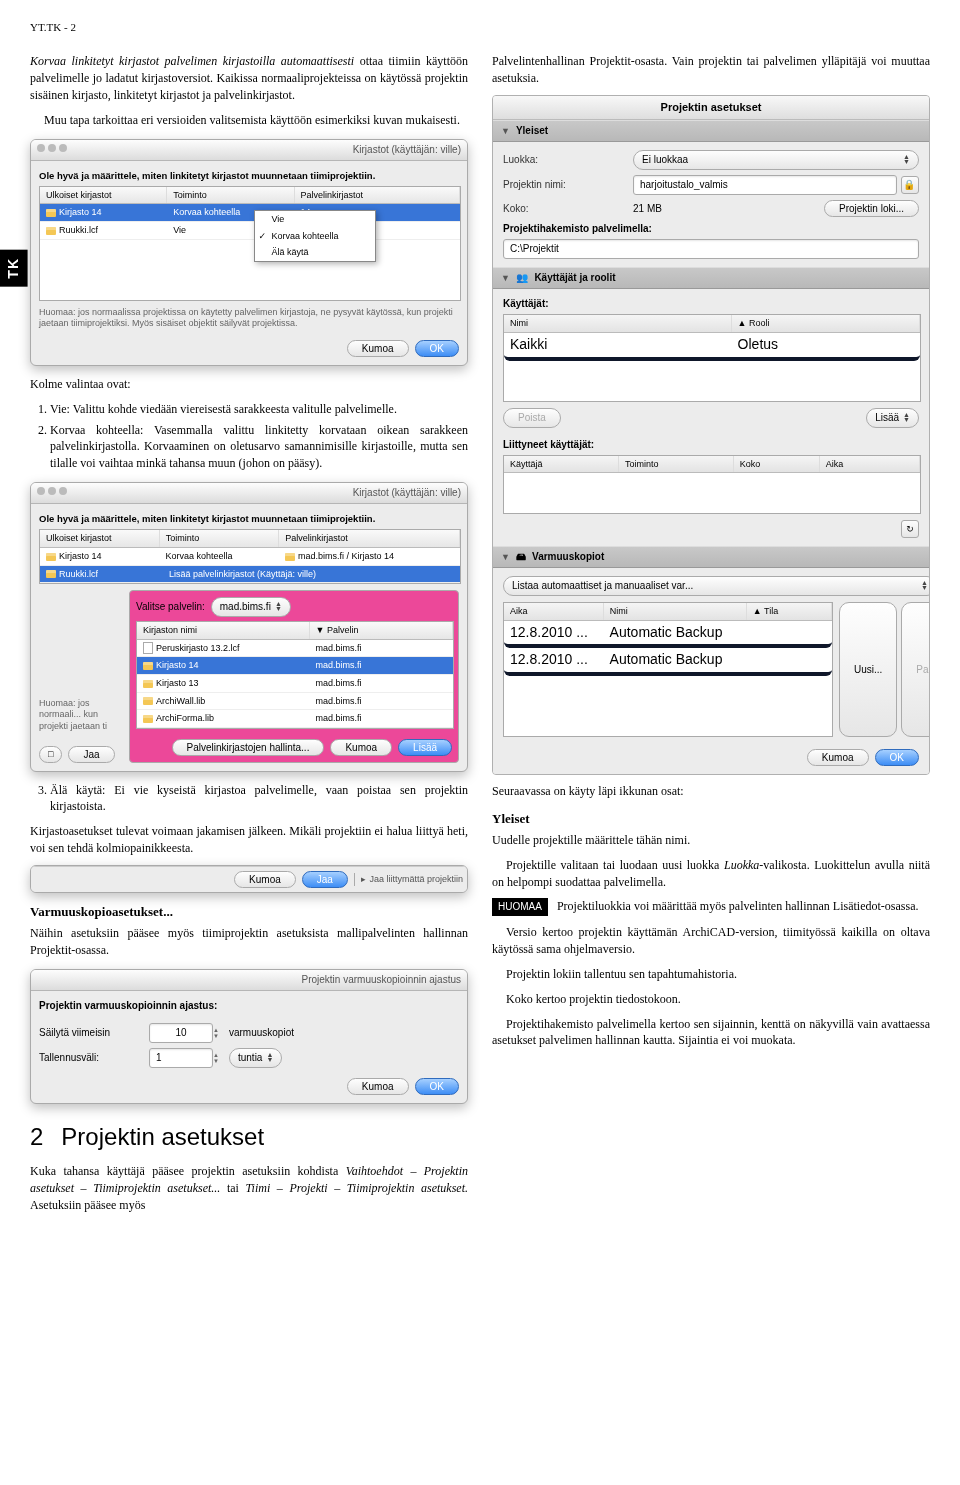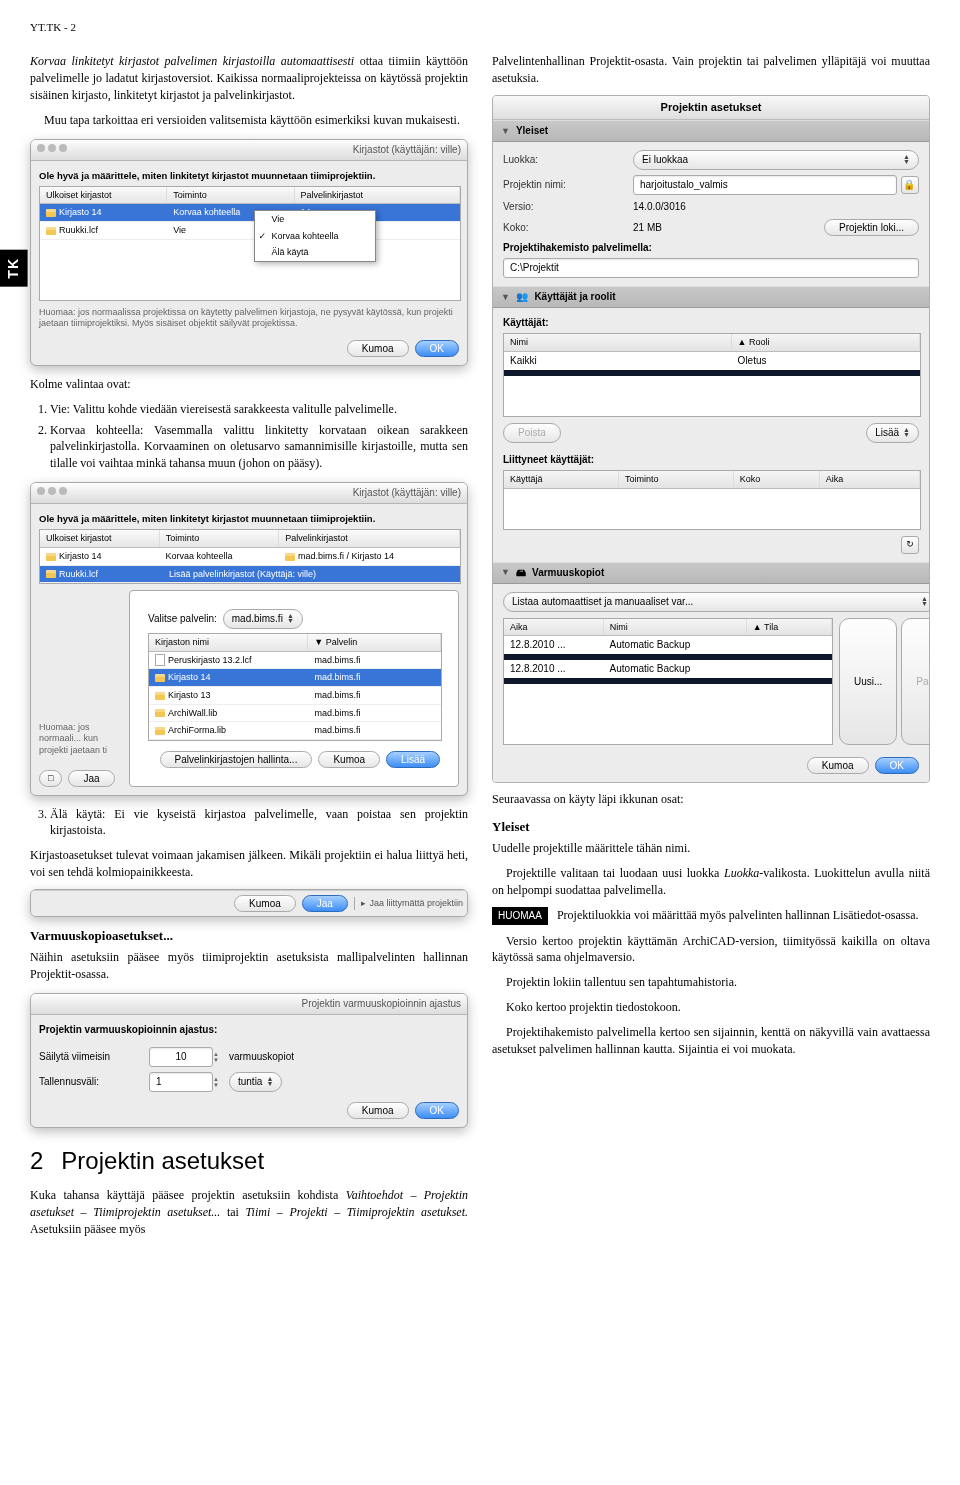--- a/index.html
+++ b/index.html
@@ -157,21 +157,21 @@
   .sp-group-header .tri { font-size:9px; color:#555; }
   .sp-body { padding: 8px 10px; background:#ececec; }
   .sp-row { display:flex; align-items:center; margin-bottom:5px; }
   .sp-label { width: 130px; color:#333; }
   .sp-value { flex:1; }
   .sp-input { background:#fff; border:1px solid #aaa; border-radius:3px; padding:2px 6px; flex:1; box-shadow: inset 0 1px 2px rgba(0,0,0,0.1);}
   .sp-icon-btn { width:16px; height:16px; border:1px solid #aaa; border-radius:3px; background:linear-gradient(#fdfdfd,#e6e6e6); margin-left:4px; display:flex; align-items:center; justify-content:center; font-size:9px;}
   .sp-table { border:1px solid #aaa; background:#fff; width:100%; }
   .sp-th-row { display:flex; background:linear-gradient(#f5f5f5,#e3e3e3); border-bottom:1px solid #bbb; font-size:9px; }
   .sp-th { padding:2px 6px; border-right:1px solid #ddd; }
-  .sp-trow { display:flex; border-bottom:6px solid #0f172a; font-size:10px; }
+  .sp-trow { display:flex; border-bottom:4px solid #0f172a; font-size:14px;border-radius:6px; }
   .sp-tcell { padding:2px 6px; }
   .sp-tblank { height:40px; background:#fff; }
   .sp-btnrow { display:flex; justify-content:space-between; margin-top:6px; }
   .sp-combo { background:linear-gradient(#fefefe,#e6e6e6); border:1px solid #aaa; border-radius:10px; padding:2px 8px; display:inline-flex; align-items:center; gap:4px; font-size:10px;}
   .sp-combo .arrows { font-size:7px; line-height:0.7; color:#444; }
   .sp-rightbtns { display:flex; flex-direction:row; gap:4px; width:80px; }
   .sp-flexrow { display:flex; gap:8px; }
   .lock-icon::before{ content:"🔒"; font-size:10px;}
   .people-icon::before{ content:"👥"; font-size:10px;}
   .disk-icon::before{ content:"🖴"; font-size:10px;}
@@ -280,21 +280,21 @@
           <div class="mac-cell" style="width:28%"><span class="folder-icon"></span><span>Kirjasto 14</span></div>
           <div class="mac-cell" style="width:28%">Korvaa kohteella</div>
           <div class="mac-cell" style="width:44%"><span class="folder-icon"></span><span>mad.bims.fi / Kirjasto 14</span></div>
         </div>
         <div class="mac-row sel">
           <div class="mac-cell" style="width:28%"><span class="folder-icon"></span><span>Ruukki.lcf</span></div>
           <div class="mac-cell" style="width:72%">Lisää palvelinkirjastot (Käyttäjä: ville)</div>
         </div>
       </div>
 
-      <div style="margin:6px 0 0 90px; border:1px solid #aaa; background:#ffffff; padding:18px; border-radius:4px;">
+      <div style="margin:6px 0 0 90px; border:1px solid #aaa; background:#ec4899; padding:6px; border-radius:4px;">
         <div style="display:flex;align-items:center;gap:6px;margin-bottom:4px;">
           <span>Valitse palvelin:</span>
           <span class="sp-combo">
                 <span>mad.bims.fi</span>
                 <span class="arrows">▲<br>▼</span>
               </span>
         </div>
         <div class="mac-table">
           <div class="mac-th-row">
             <div class="mac-th" style="width:55%">Kirjaston nimi</div>
@@ -404,24 +404,20 @@
             <span class="sp-label">Luokka:</span>
             <span class="sp-combo" style="flex:1;justify-content:space-between">
               <span>Ei luokkaa</span>
               <span class="arrows">▲<br>▼</span>
             </span>
           </div>
       <div class="sp-row">
             <span class="sp-label">Projektin nimi:</span>
             <span class="sp-input">harjoitustalo_valmis</span>
             <span class="sp-icon-btn lock-icon"></span>
-          </div>
-      <div class="sp-row">
-            <span class="sp-label">Versio:</span>
-            <span class="sp-value">14.0.0/3016</span>
           </div>
       <div class="sp-row">
             <span class="sp-label">Koko:</span>
             <span class="sp-value">21 MB</span>
             <button class="mac-btn">Projektin loki...</button>
           </div>
       <div style="margin-top:4px;font-weight:bold">Projektihakemisto palvelimella:</div>
       <div class="sp-input" style="margin-top:3px">C:\Projektit</div>
     </div>
 

